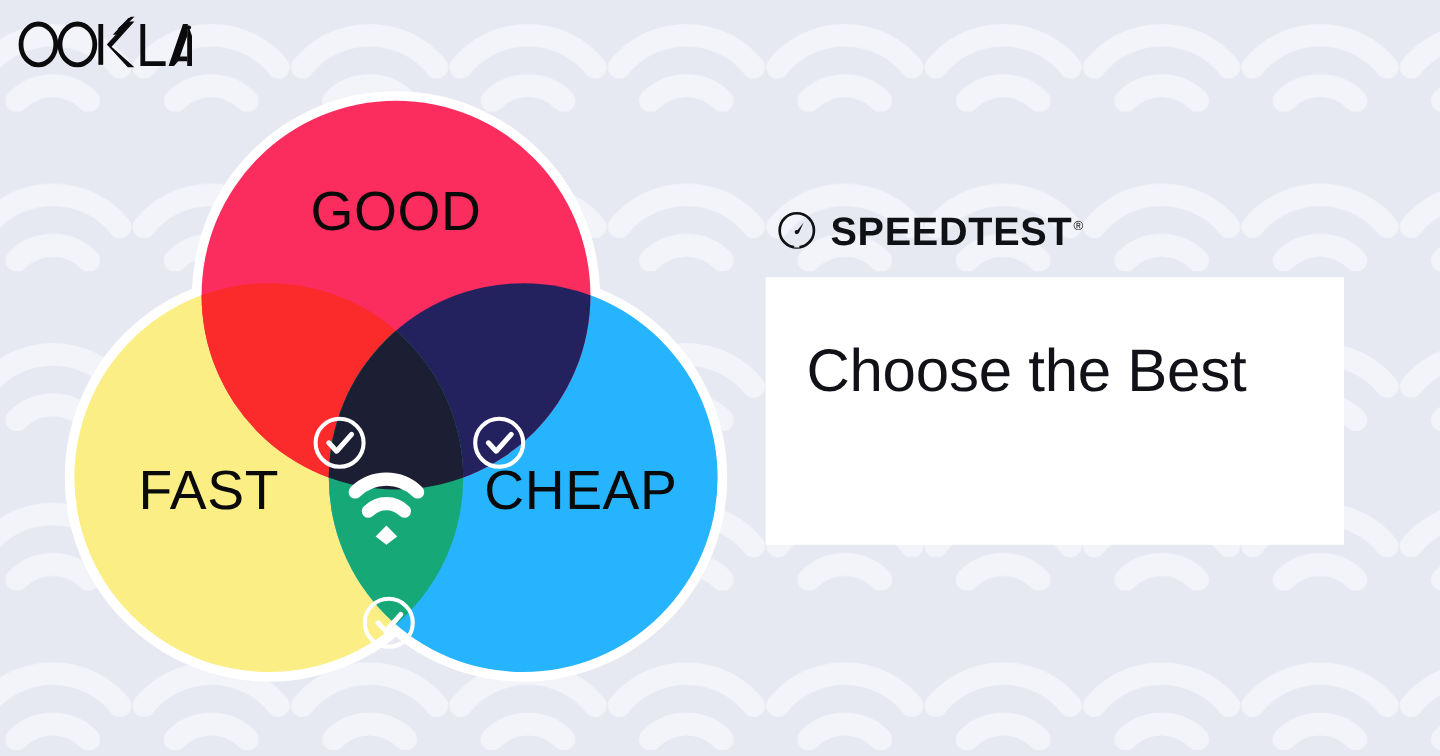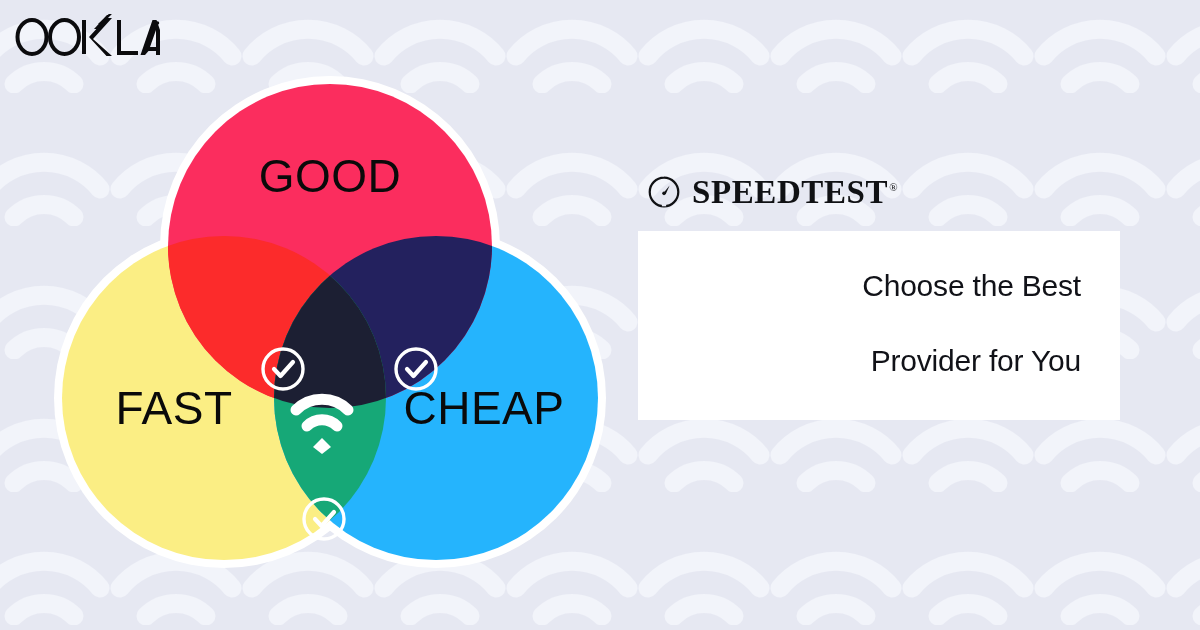--- a/index.html
+++ b/index.html
@@ -74,21 +74,21 @@
   }
 
   #speedtest-gauge {
     width: 34px;
     height: 34px;
     flex: 0 0 auto;
     margin-right: 11px;
   }
 
   #speedtest-wordmark {
-    font-family: Liberation Serif, serif;
+    font-family: Liberation Sans, sans-serif;
     font-weight: bold;
     font-size: 33px;
     letter-spacing: 0.6px;
     color: #101114;
     line-height: 1;
     position: relative;
   }
 
   #speedtest-reg {
     font-size: 11px;
@@ -101,26 +101,25 @@
   #headline-card {
     background: #ffffff;
     width: 482px;
     box-sizing: border-box;
     padding: 31px 34px 35px 18px;
   }
 
   #headline-text {
     font-family: "Liberation Sans", sans-serif;
     font-weight: 400;
-    font-size: 30px;
+    font-size: 50px;
     line-height: 1.25;
     color: #111218;
     letter-spacing: -0.2px;
-    margin: 5px;
-    text-align: right;
+    margin: 16px;
   }
 </style>
 </head>
 <body>
 
 <div id="stage">
 
   <svg id="bg-pattern" viewBox="0 0 1200 630" width="1200" height="630" preserveAspectRatio="none" aria-hidden="true">
     <defs>
       <pattern id="wifiTile" x="-22" y="-40" width="132" height="133" patternUnits="userSpaceOnUse">
@@ -234,19 +233,18 @@
       </svg>
       <div id="speedtest-wordmark">
         <span>SPEEDTEST</span><span id="speedtest-reg">®</span>
       </div>
     </div>
 
     <div id="headline-card">
       <h1 id="headline-text">
         <span>Choose the Best</span><br>
         <br>
-        <span>Provider for You</span>
       </h1>
     </div>
 
   </div>
 
 </div>
 
 </body></html>

